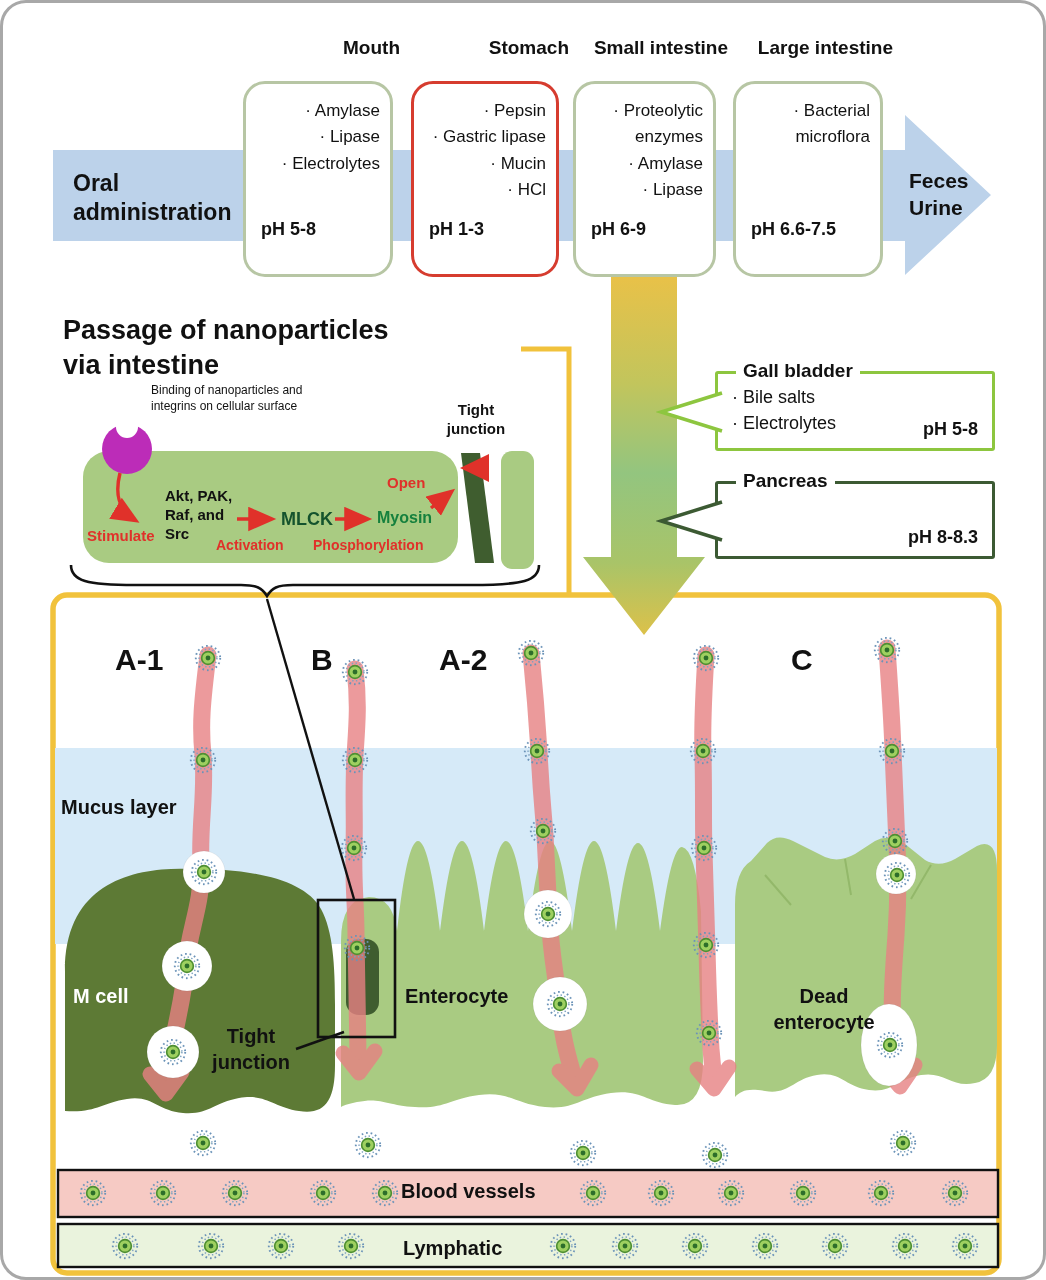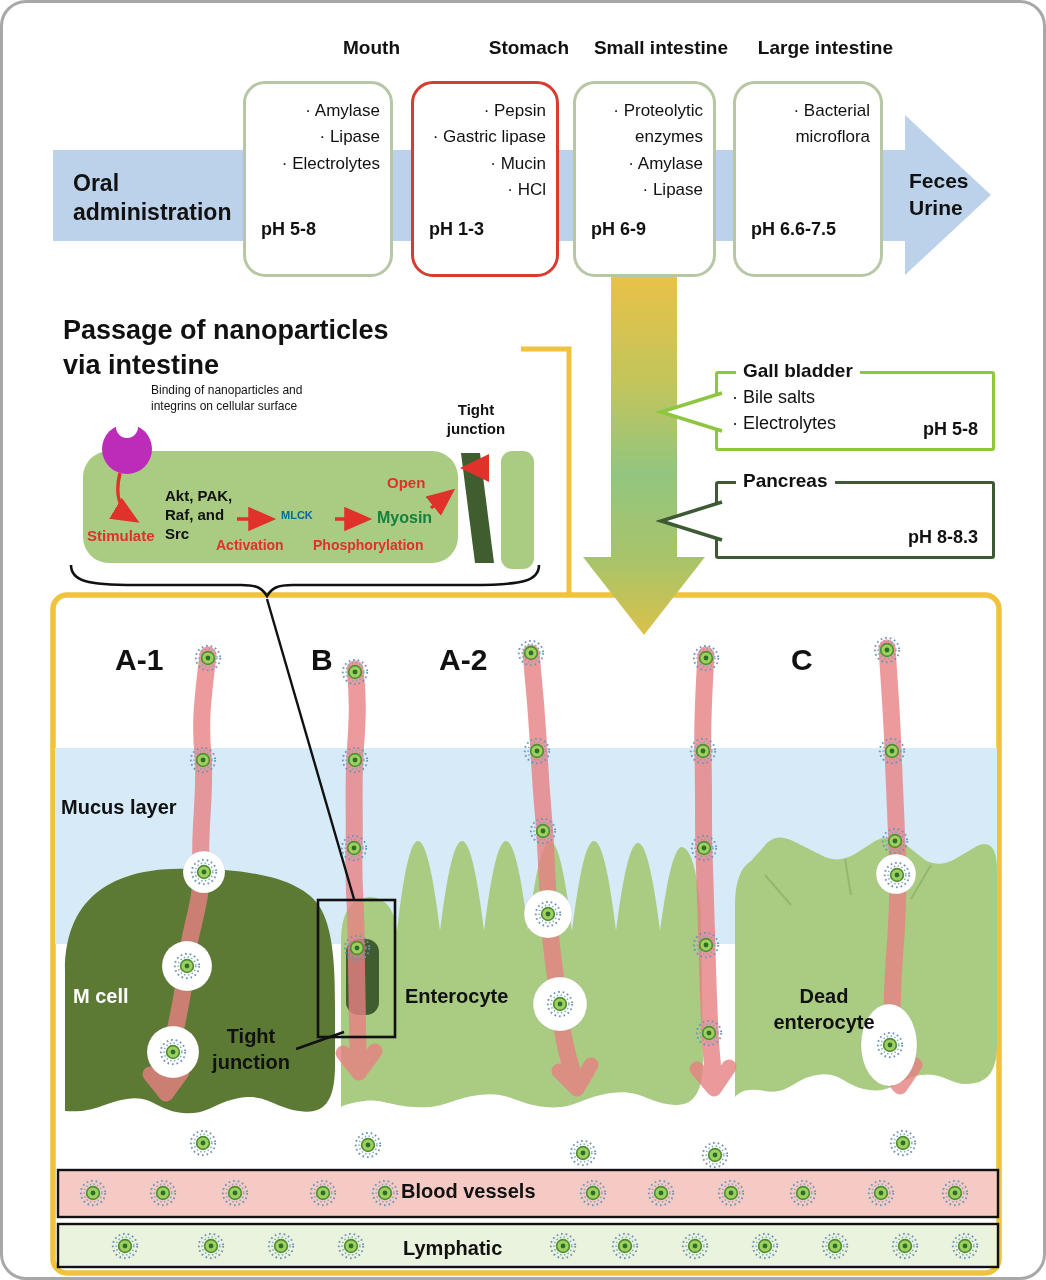--- a/index.html
+++ b/index.html
@@ -237,21 +237,21 @@
     <span class="line">Binding of nanoparticles and</span>
     <span class="line">integrins on cellular surface</span>
   </div>
   <div class="abs b red" style="left:84px;top:524px;font-size:15px">Stimulate</div>
   <div class="abs b" style="left:162px;top:484px;font-size:15px;line-height:1.25;color:#111">
     <span class="line">Akt, PAK,</span>
     <span class="line">Raf, and</span>
     <span class="line">Src</span>
   </div>
   <div class="abs b red" style="left:213px;top:534px;font-size:14px">Activation</div>
-  <div class="abs b" style="left:278px;top:506px;font-size:11px;color:#0369a1">MLCK</div>
+  <div class="abs b" style="left:278px;top:506px;font-size:18px;color:#14532d">MLCK</div>
   <div class="abs b red" style="left:310px;top:534px;font-size:14px">Phosphorylation</div>
   <div class="abs b" style="left:374px;top:506px;font-size:16px;color:#15803d">Myosin</div>
   <div class="abs b red" style="left:384px;top:471px;font-size:15px">Open</div>
   <div class="abs b" style="left:436px;top:398px;width:74px;text-align:center;font-size:15px;line-height:1.25;color:#111">
     <span class="line">Tight</span>
     <span class="line">junction</span>
   </div>
 
   <div class="abs route-label" style="left:112px;top:640px">A-1</div>
   <div class="abs route-label" style="left:308px;top:640px">B</div>

